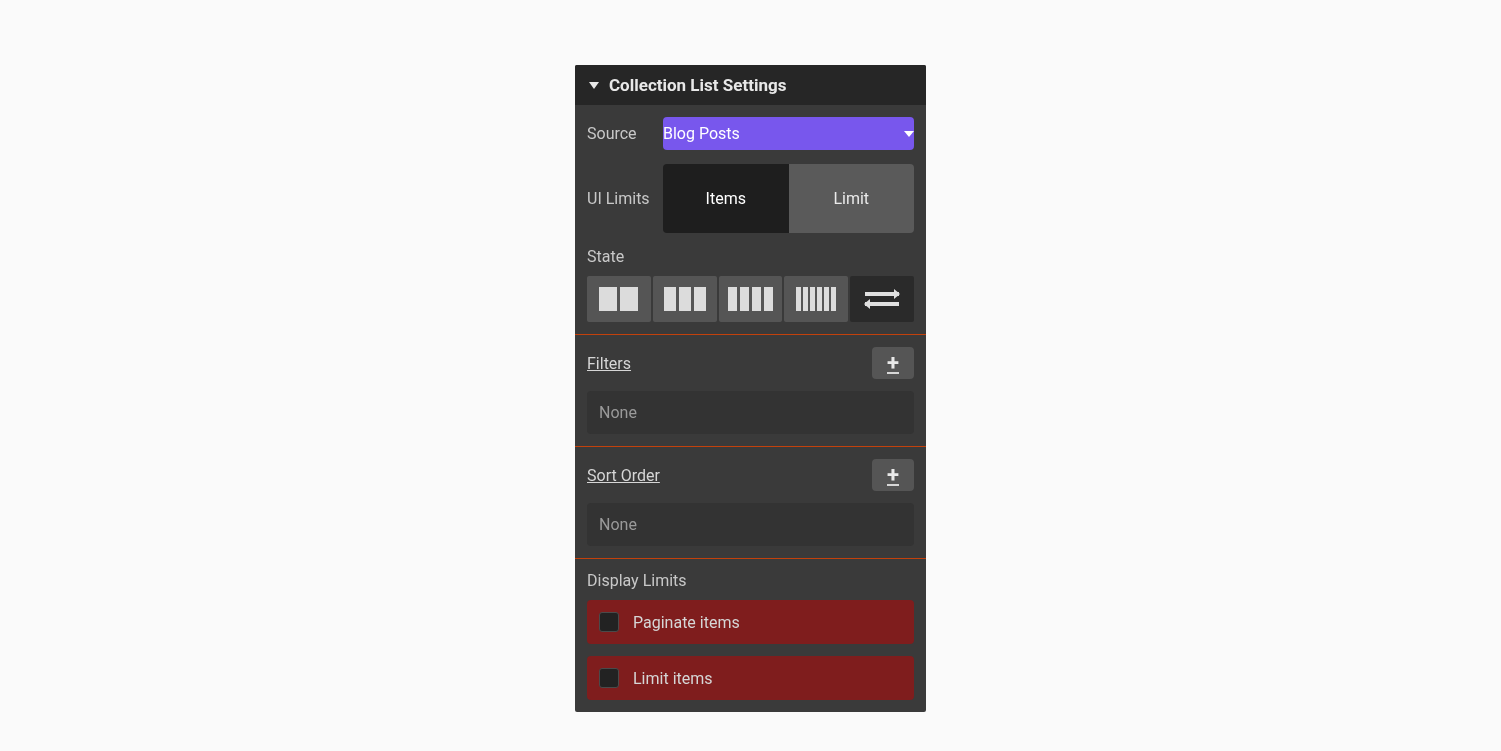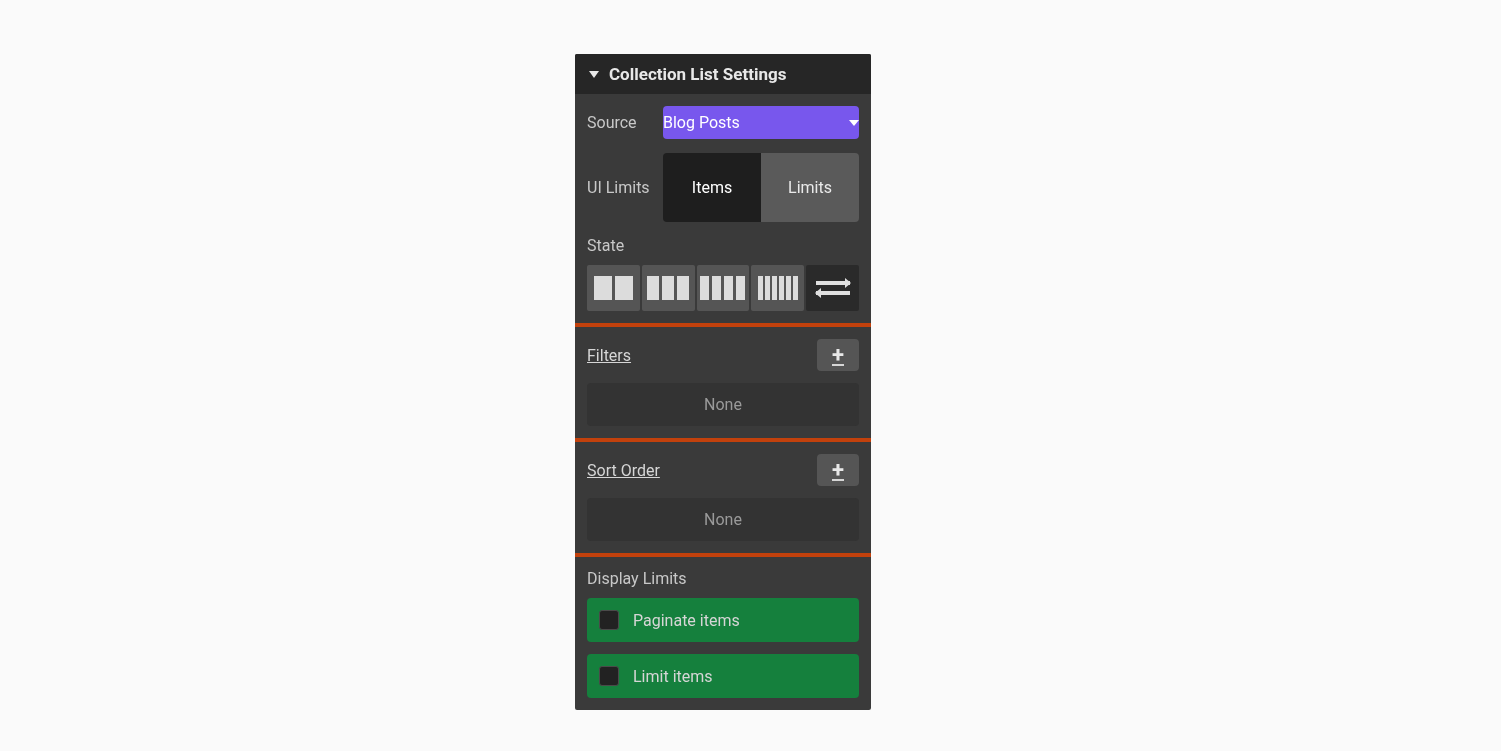--- a/index.html
+++ b/index.html
@@ -6,22 +6,22 @@
   body {
     background: #fafafa;
     font-family: -apple-system, BlinkMacSystemFont, "Segoe UI", Roboto, Arial, sans-serif;
     width: 1501px;
     height: 751px;
     position: relative;
   }
   .panel {
     position: absolute;
     left: 575px;
-    top: 54px;
-    width: 296px;
+    top: 65px;
+    width: 351px;
     background: #3a3a3a;
     color: #d6d6d6;
     font-size: 16px;
     border-radius: 2px;
     overflow: hidden;
   }
   .panel-header {
     display: flex;
     align-items: center;
     gap: 10px;
@@ -32,21 +32,21 @@
     font-size: 17px;
   }
   .panel-header .caret {
     width: 0; height: 0;
     border-left: 5px solid transparent;
     border-right: 5px solid transparent;
     border-top: 7px solid #e8e8e8;
   }
   .section {
     padding: 12px;
-    border-bottom: 4px solid #c2410c;
+    border-bottom: 1px solid #c2410c;
   }
   .section:last-child { border-bottom: none; }
   .row {
     display: flex;
     align-items: center;
     gap: 12px;
     margin-bottom: 14px;
   }
   .row:last-child { margin-bottom: 0; }
   .row-label {
@@ -161,26 +161,25 @@
     justify-content: center;
     color: #e8e8e8;
     font-size: 22px;
     font-weight: 700;
     cursor: pointer;
     line-height: 1;
   }
   .none-box {
     background: #333;
     color: #9a9a9a;
-    text-align: center;
     padding: 12px;
     border-radius: 4px;
   }
   .check-row {
-    background: #15803d;
+    background: #7f1d1d;
     border-radius: 4px;
     padding: 12px;
     display: flex;
     align-items: center;
     gap: 14px;
     margin-bottom: 12px;
   }
   .check-row:last-child { margin-bottom: 0; }
   .checkbox {
     width: 20px; height: 20px;
@@ -204,21 +203,21 @@
       <div class="row-label">Source</div>
       <div class="select">
         <span>Blog Posts</span>
         <span class="caret-down"></span>
       </div>
     </div>
     <div class="row">
       <div class="row-label">UI Limits</div>
       <div class="seg">
         <div class="seg-item active">Items</div>
-        <div class="seg-item">Limits</div>
+        <div class="seg-item">Limit</div>
       </div>
     </div>
     <div class="label-block">State</div>
     <div class="layout-grid">
       <div class="layout-btn">
         <span class="cols">
             <span></span>
             <span></span>
           </span>
       </div>

